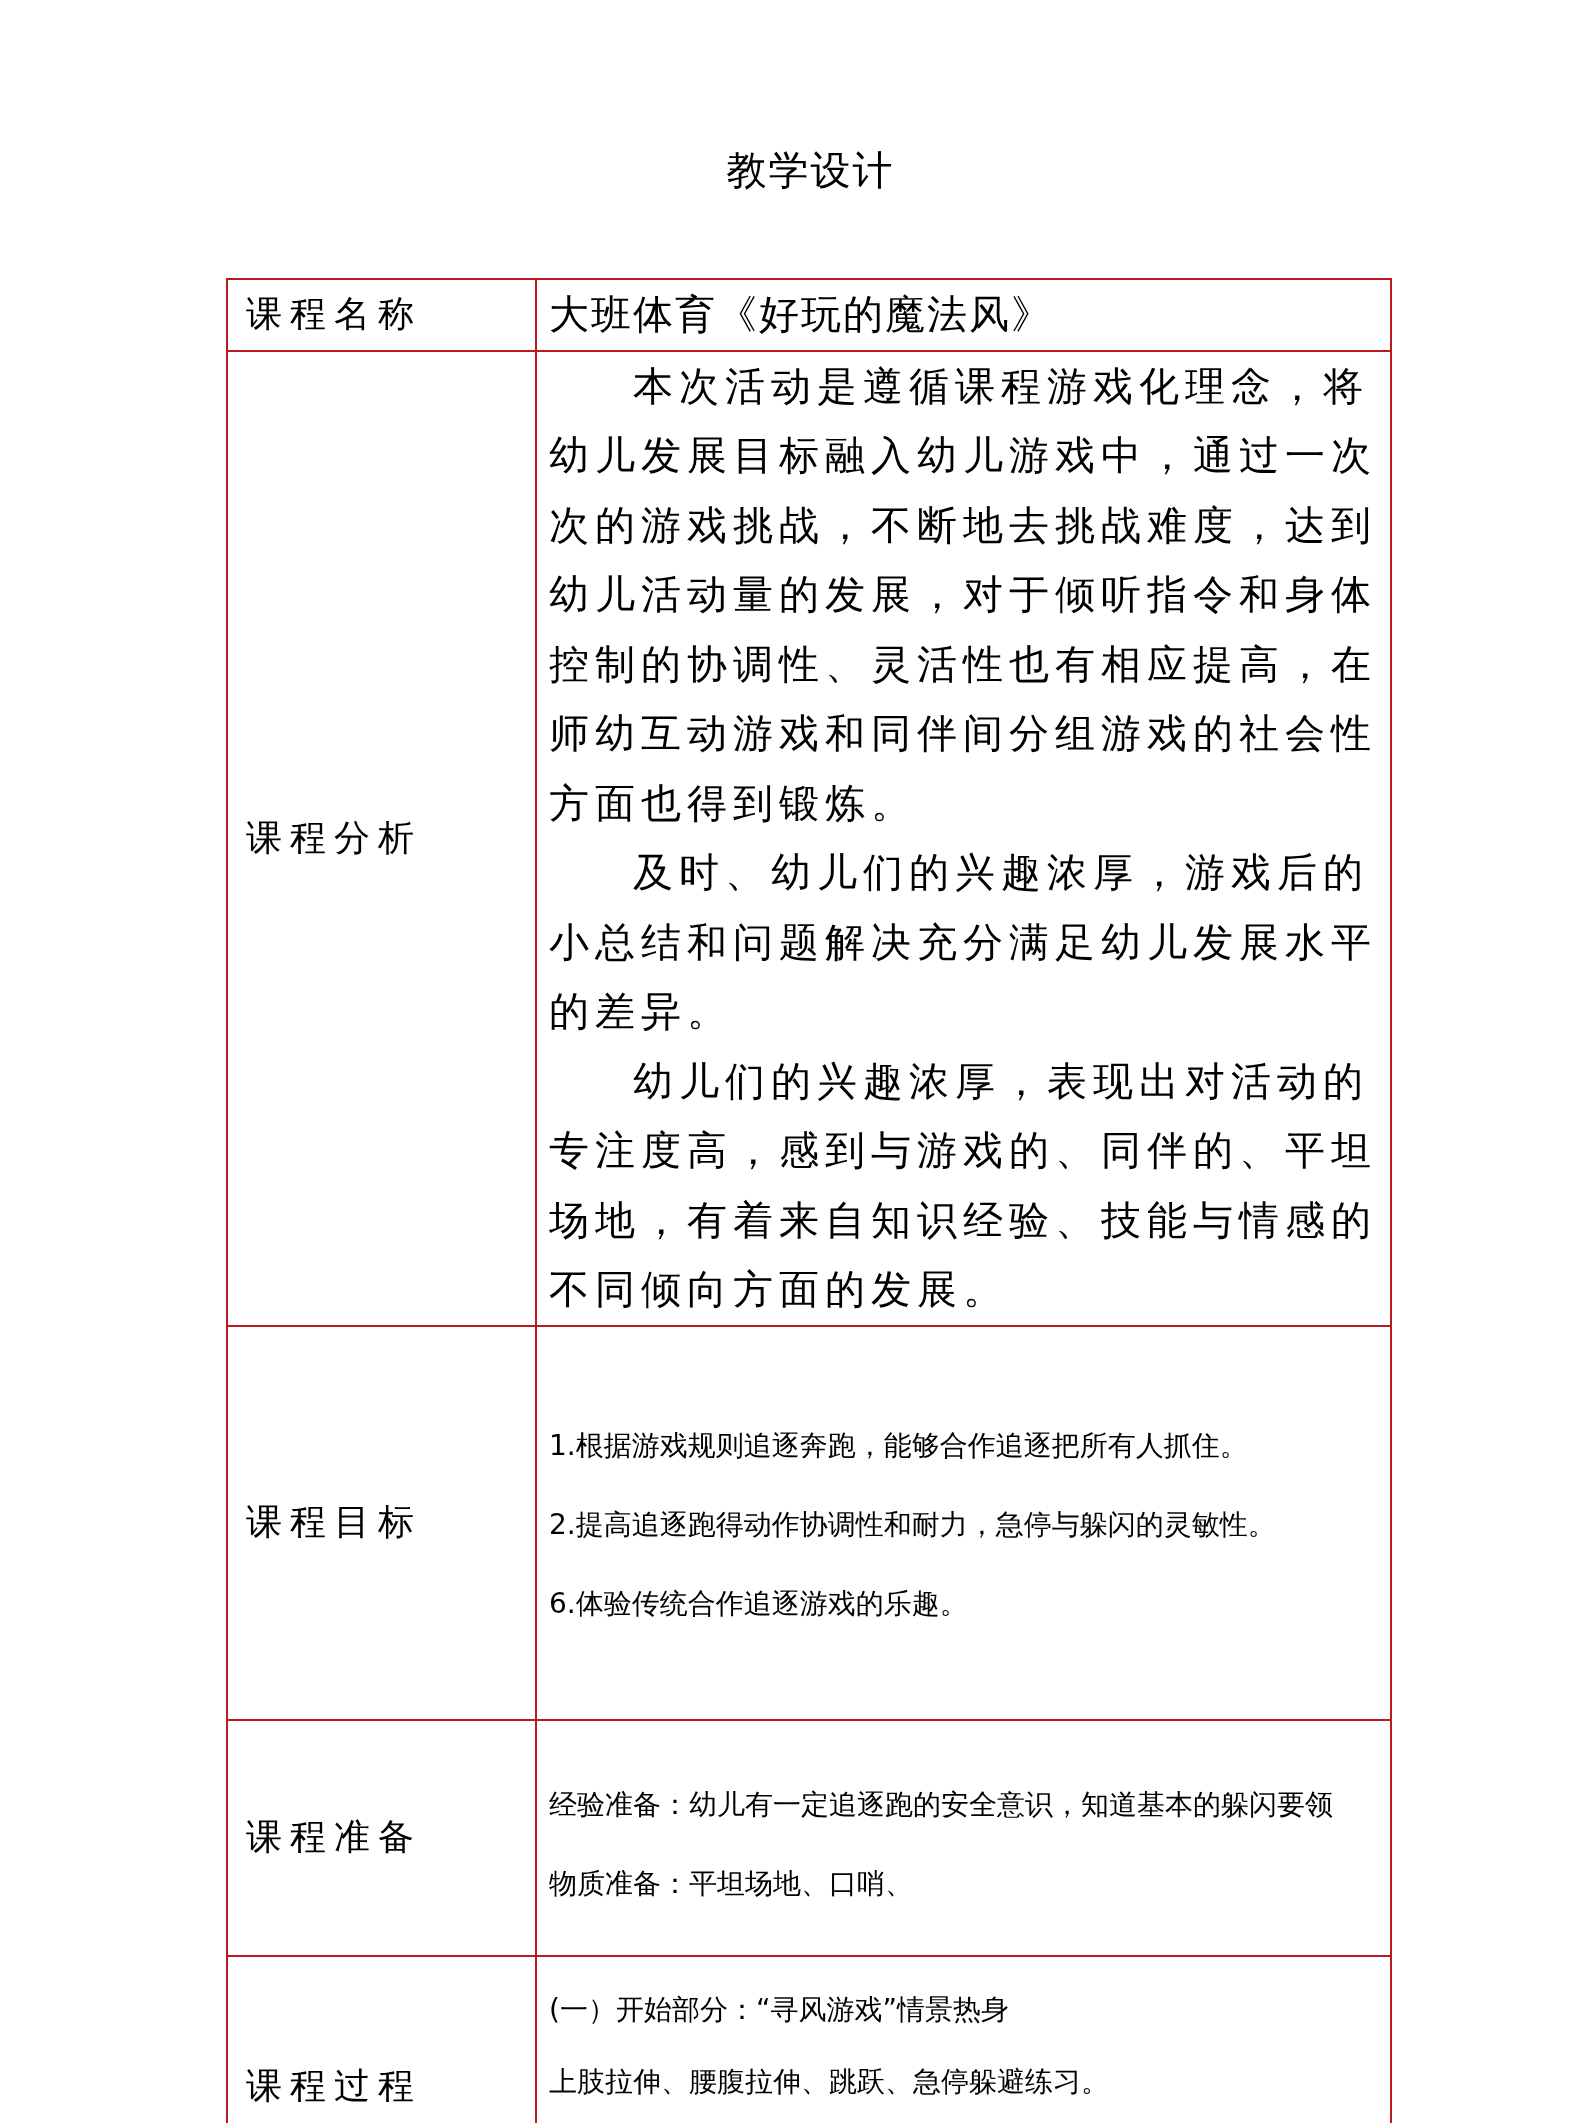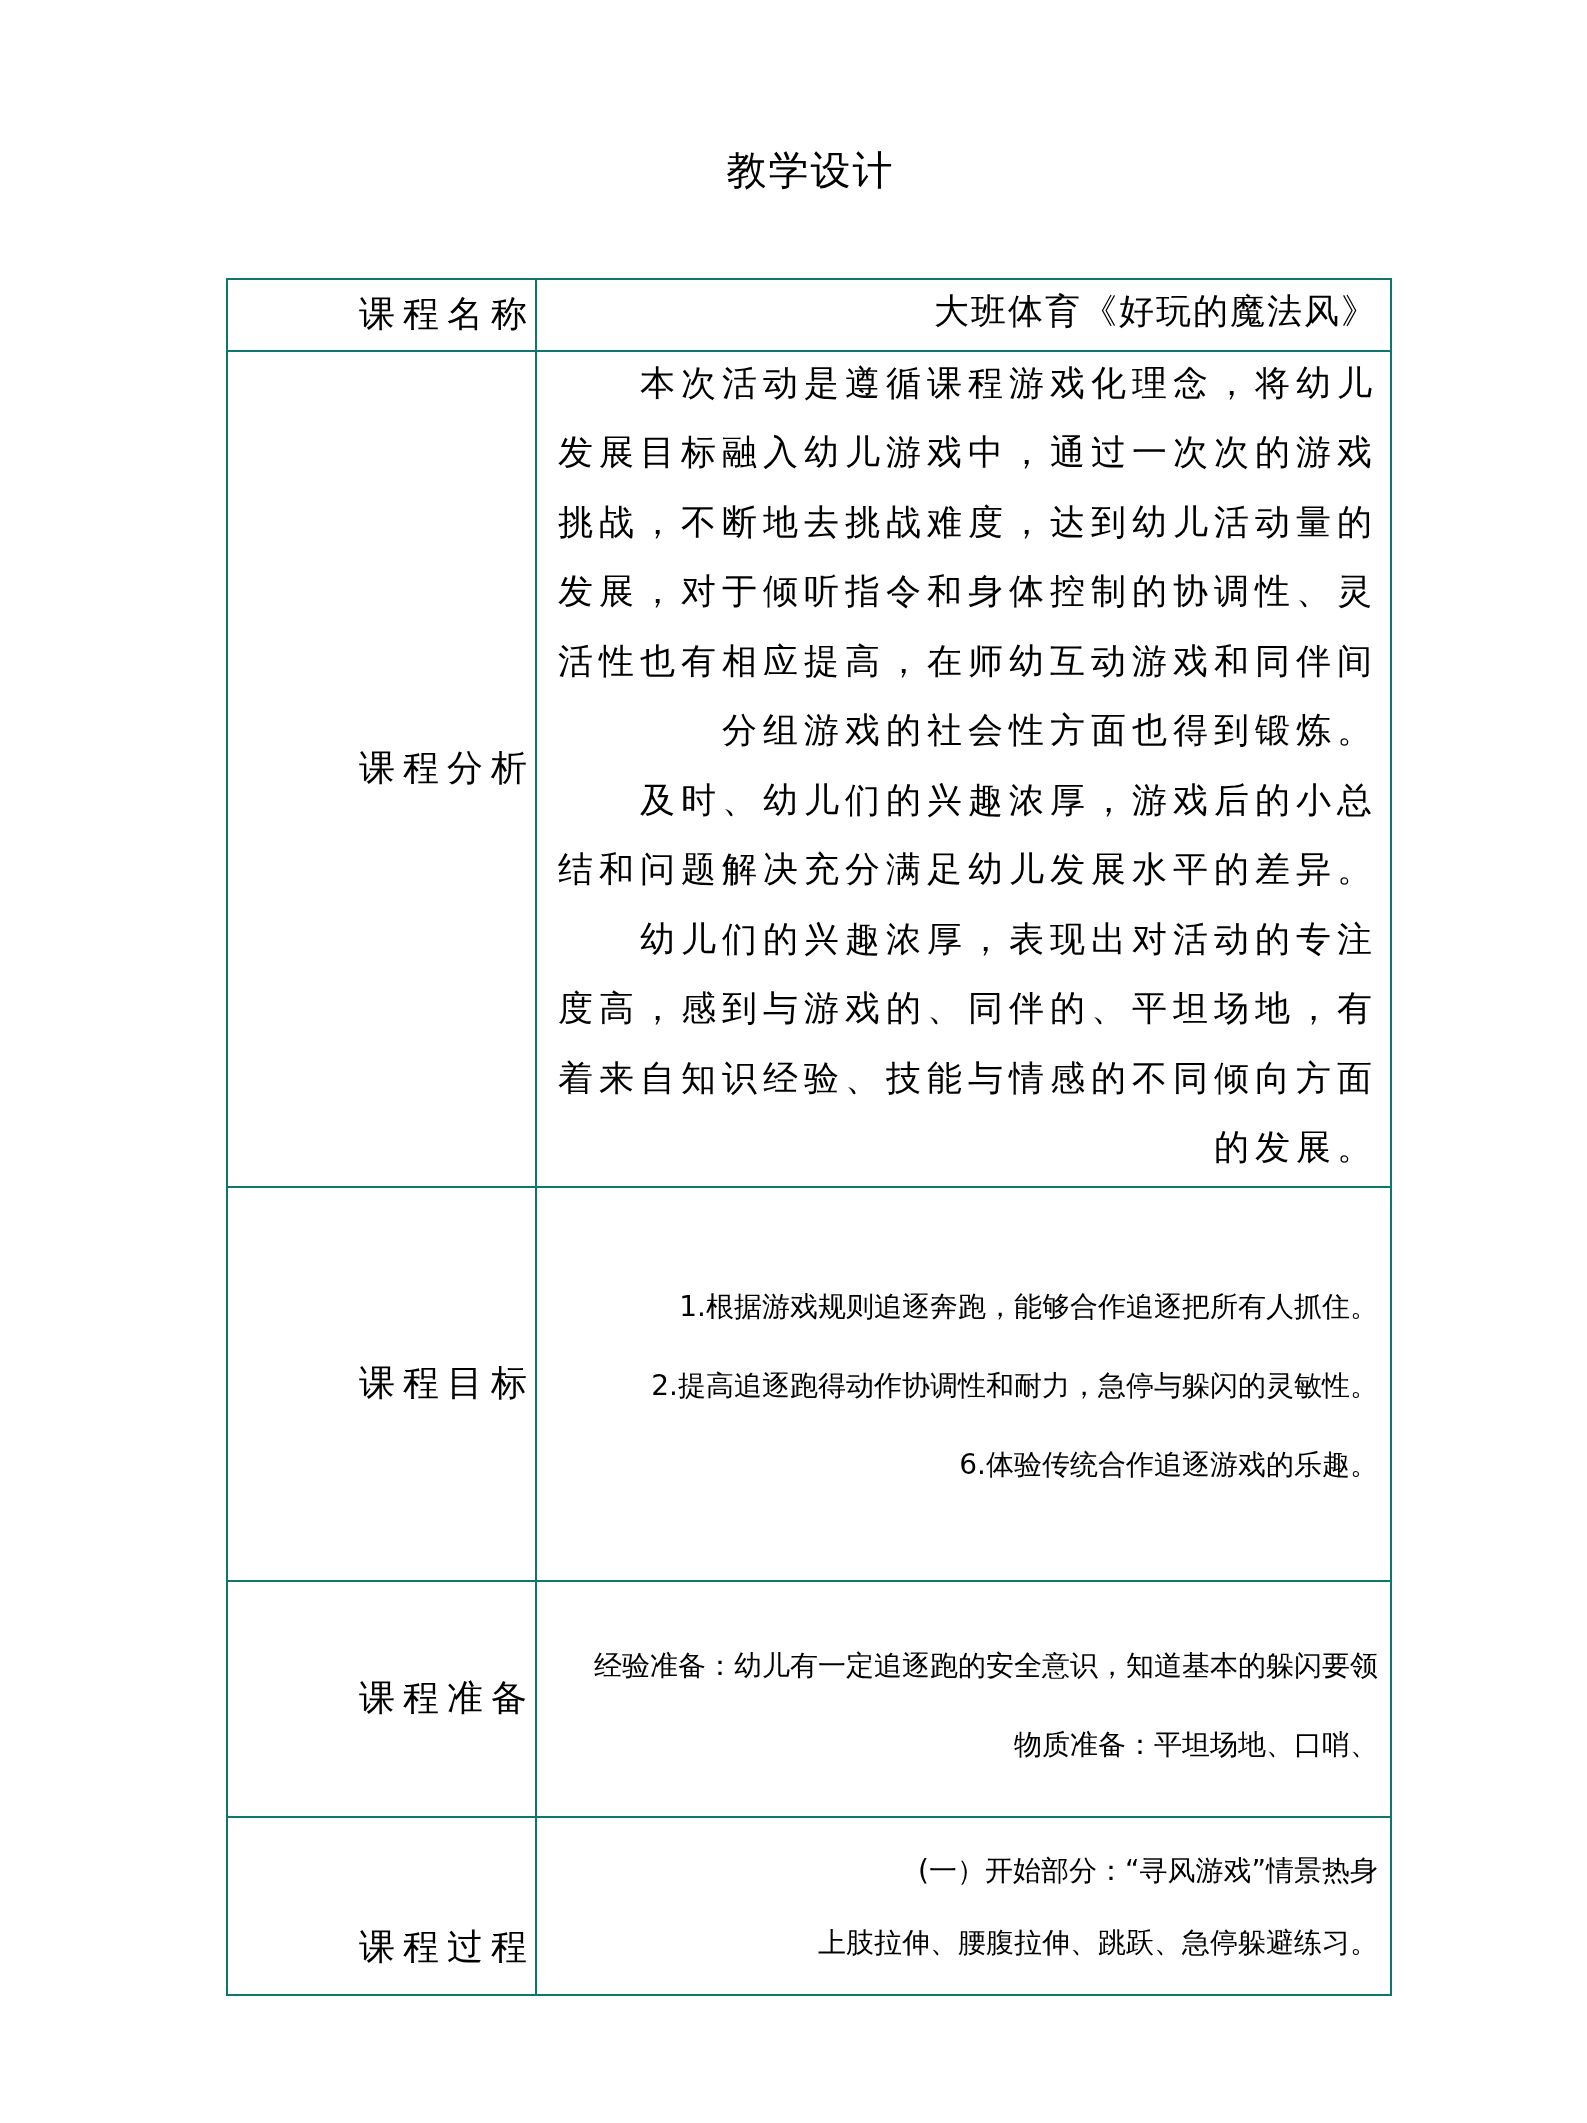--- a/index.html
+++ b/index.html
@@ -27,39 +27,38 @@
     }
     table.design {
       position: absolute;
       left: 226px;
       top: 278px;
       width: 1166px;
       border-collapse: collapse;
       table-layout: fixed;
     }
     table.design td {
-      border: 2px solid #0f766e;
+      border: 2px solid #b91c1c;
       vertical-align: middle;
       padding: 0;
-      text-align: right;
     }
     td.label {
       width: 289px;
       padding-left: 18px !important;
       font-family: "DejaVu Serif", serif;
       font-size: 36px;
       letter-spacing: 8px;
       font-weight: 300;
     }
     td.content {
       padding: 0 12px 0 12px !important;
     }
     .serif-text {
-      font-family: Liberation Mono, monospace;
-      font-size: 35px;
+      font-family: Liberation Serif, serif;
+      font-size: 40px;
       letter-spacing: 6px;
       line-height: 69.5px;
     }
     .sans-text {
       font-family: "DejaVu Sans", sans-serif;
       font-size: 28px;
       line-height: 79px;
       letter-spacing: 0px;
     }
     .para { margin: 0; }

